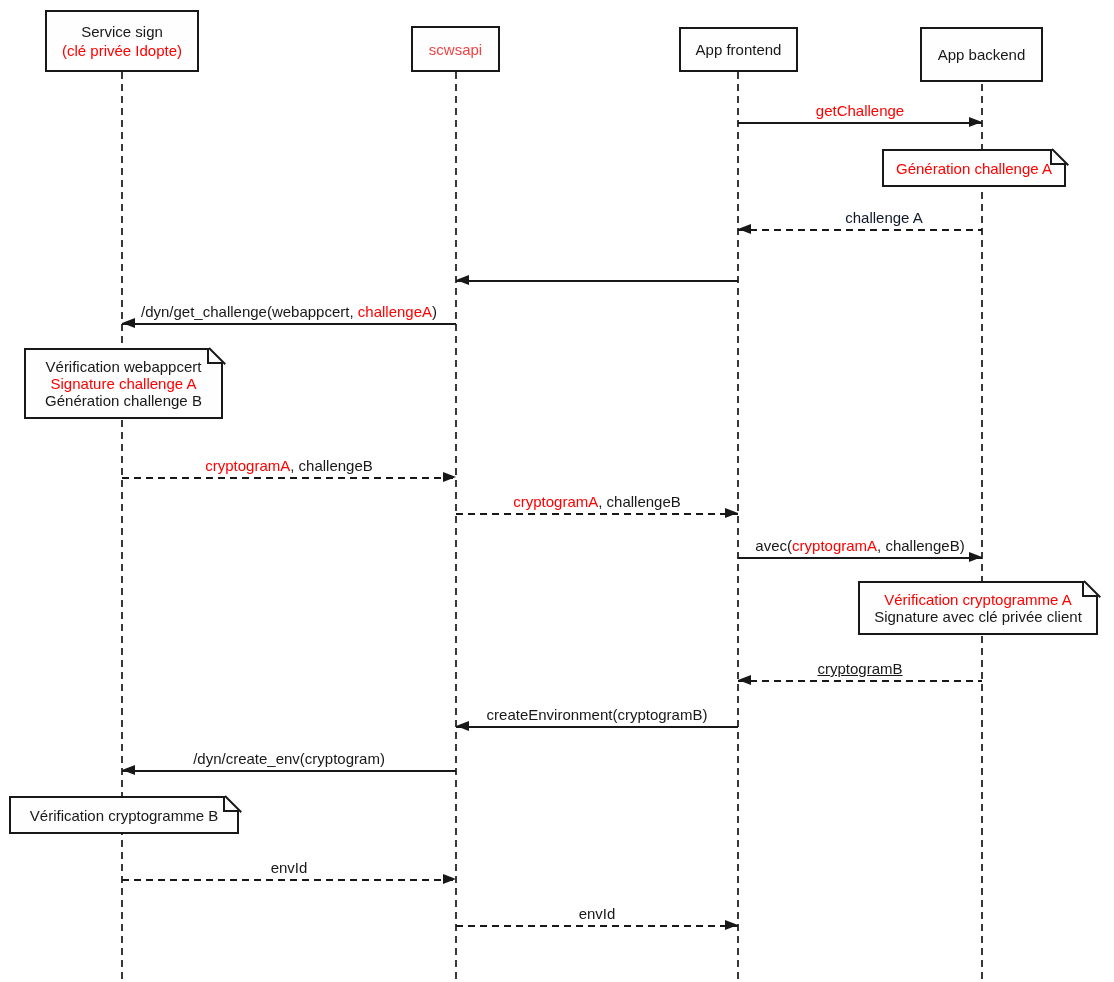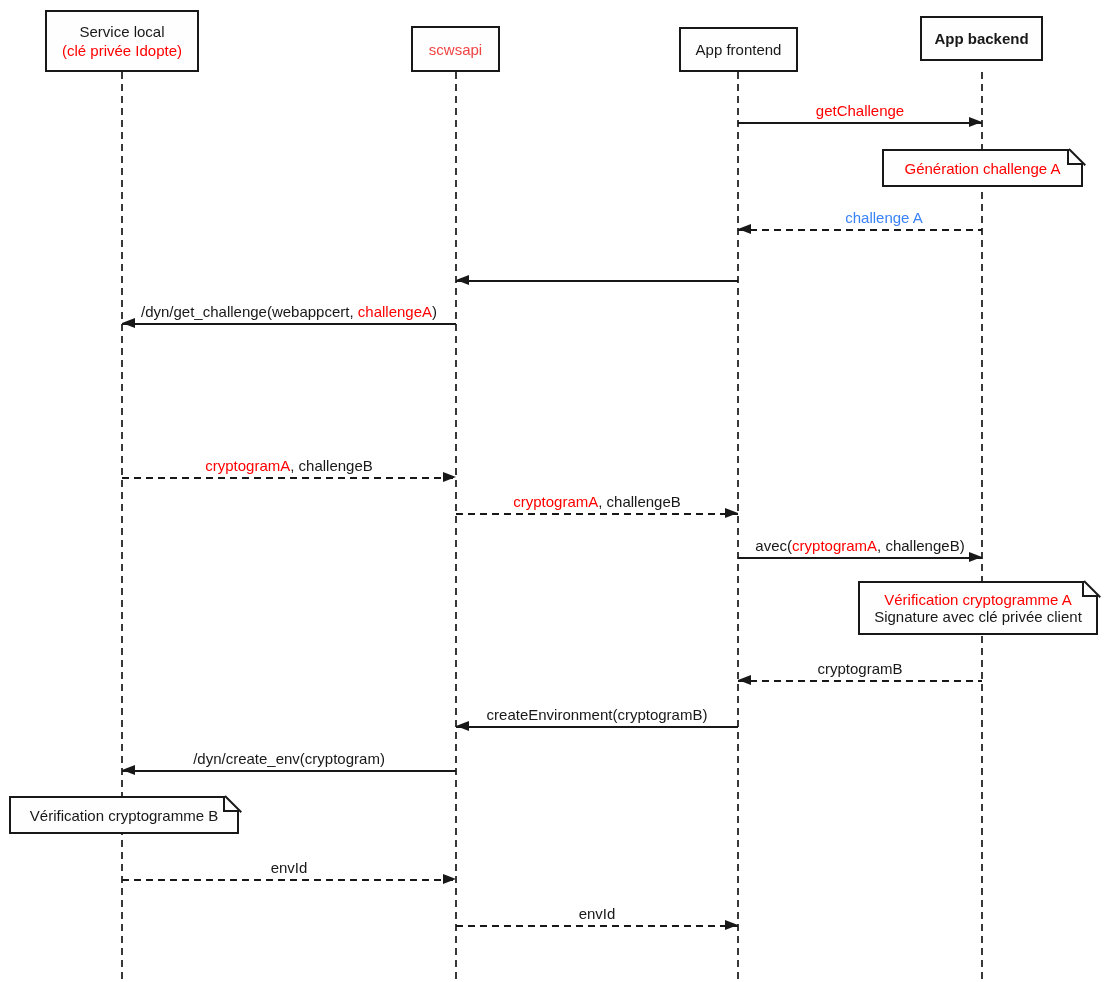--- a/index.html
+++ b/index.html
@@ -80,73 +80,79 @@
     transform: rotate(45deg);
     transform-origin: 0 50%;
   }
 </style>
 </head>
 <body>
 
 <div id="diagram">
     <div class="lifeline" style="left: 121px; top: 72px; height: 910px;"></div>
     <div class="pbox" style="left: 45px; top: 10px; width: 154px; height: 62px;">
-      <div style="color: rgb(24, 24, 24);">Service local</div>
+      <div style="color: rgb(24, 24, 24);">Service sign</div>
       <div style="color: rgb(255, 0, 0);">(clé privée Idopte)</div>
     </div>
     <div class="lifeline" style="left: 455px; top: 72px; height: 910px;"></div>
     <div class="pbox" style="left: 411px; top: 26px; width: 89px; height: 46px;">
       <div style="color: #ef4444;">scwsapi</div>
     </div>
     <div class="lifeline" style="left: 737px; top: 72px; height: 910px;"></div>
     <div class="pbox" style="left: 679px; top: 27px; width: 119px; height: 45px;">
       <div style="color: rgb(24, 24, 24);">App frontend</div>
     </div>
     <div class="lifeline" style="left: 981px; top: 72px; height: 910px;"></div>
-    <div class="pbox" style="left: 920px; top: 16px; width: 123px; height: 45px; font-weight: bold;">
+    <div class="pbox" style="left: 920px; top: 27px; width: 123px; height: 55px;">
       <div style="color: rgb(24, 24, 24);">App backend</div>
     </div>
     <div class="msg-line solid" style="left: 738px; width: 244px; top: 122px;"></div>
     <div class="ah right" style="top: 117px; left: 969px;"></div>
     <div class="msg-label" style="left: 860px; top: 120px;"><span style="color: rgb(255, 0, 0);">getChallenge</span></div>
     <div class="msg-line dashed" style="left: 738px; width: 244px; top: 229px;"></div>
     <div class="ah left" style="top: 224px; left: 738px;"></div>
-    <div class="msg-label" style="left: 860px; top: 227px;"><span style="color: #3b82f6; margin-left: 48px;">challenge A</span></div>
+    <div class="msg-label" style="left: 860px; top: 227px;"><span style="color: #0f172a; margin-left: 48px;">challenge A</span></div>
     <div class="msg-line solid" style="left: 456px; width: 282px; top: 280px;"></div>
     <div class="ah left" style="top: 275px; left: 456px;"></div>
     <div class="msg-line solid" style="left: 122px; width: 334px; top: 323px;"></div>
     <div class="ah left" style="top: 318px; left: 122px;"></div>
     <div class="msg-label" style="left: 289px; top: 321px;"><span style="color: rgb(24, 24, 24);">/dyn/get_challenge(webappcert, </span><span style="color: rgb(255, 0, 0);">challengeA</span><span style="color: rgb(24, 24, 24);">)</span></div>
     <div class="msg-line dashed" style="left: 122px; width: 334px; top: 477px;"></div>
     <div class="ah right" style="top: 472px; left: 443px;"></div>
     <div class="msg-label" style="left: 289px; top: 475px;"><span style="color: rgb(255, 0, 0);">cryptogramA</span><span style="color: rgb(24, 24, 24);">, challengeB</span></div>
     <div class="msg-line dashed" style="left: 456px; width: 282px; top: 513px;"></div>
     <div class="ah right" style="top: 508px; left: 725px;"></div>
     <div class="msg-label" style="left: 597px; top: 511px;"><span style="color: rgb(255, 0, 0);">cryptogramA</span><span style="color: rgb(24, 24, 24);">, challengeB</span></div>
     <div class="msg-line solid" style="left: 738px; width: 244px; top: 557px;"></div>
     <div class="ah right" style="top: 552px; left: 969px;"></div>
     <div class="msg-label" style="left: 860px; top: 555px;"><span style="color: rgb(24, 24, 24);">avec(</span><span style="color: rgb(255, 0, 0);">cryptogramA</span><span style="color: rgb(24, 24, 24);">, challengeB)</span></div>
     <div class="msg-line dashed" style="left: 738px; width: 244px; top: 680px;"></div>
     <div class="ah left" style="top: 675px; left: 738px;"></div>
-    <div class="msg-label" style="left: 860px; top: 678px;"><span style="color: rgb(24, 24, 24);">cryptogramB</span></div>
+    <div class="msg-label" style="left: 860px; top: 678px;"><span style="color: rgb(24, 24, 24); text-decoration: underline;">cryptogramB</span></div>
     <div class="msg-line solid" style="left: 456px; width: 282px; top: 726px;"></div>
     <div class="ah left" style="top: 721px; left: 456px;"></div>
     <div class="msg-label" style="left: 597px; top: 724px;"><span style="color: rgb(24, 24, 24);">createEnvironment(cryptogramB)</span></div>
     <div class="msg-line solid" style="left: 122px; width: 334px; top: 770px;"></div>
     <div class="ah left" style="top: 765px; left: 122px;"></div>
     <div class="msg-label" style="left: 289px; top: 768px;"><span style="color: rgb(24, 24, 24);">/dyn/create_env(cryptogram)</span></div>
     <div class="msg-line dashed" style="left: 122px; width: 334px; top: 879px;"></div>
     <div class="ah right" style="top: 874px; left: 443px;"></div>
     <div class="msg-label" style="left: 289px; top: 877px;"><span style="color: rgb(24, 24, 24);">envId</span></div>
     <div class="msg-line dashed" style="left: 456px; width: 282px; top: 925px;"></div>
     <div class="ah right" style="top: 920px; left: 725px;"></div>
     <div class="msg-label" style="left: 597px; top: 923px;"><span style="color: rgb(24, 24, 24);">envId</span></div>
-    <div class="note" style="left: 882px; top: 149px; width: 201px; height: 38px;">
+    <div class="note" style="left: 882px; top: 149px; width: 184px; height: 38px;">
       <div class="note-fold"></div>
       <div style="color: rgb(255, 0, 0);">Génération challenge A</div>
+    </div>
+    <div class="note" style="left: 24px; top: 348px; width: 199px; height: 71px;">
+      <div class="note-fold"></div>
+      <div style="color: rgb(24, 24, 24);">Vérification webappcert</div>
+      <div style="color: rgb(255, 0, 0);">Signature challenge A</div>
+      <div style="color: rgb(24, 24, 24);">Génération challenge B</div>
     </div>
     <div class="note" style="left: 858px; top: 581px; width: 240px; height: 54px;">
       <div class="note-fold"></div>
       <div style="color: rgb(255, 0, 0);">Vérification cryptogramme A</div>
       <div style="color: rgb(24, 24, 24);">Signature avec clé privée client</div>
     </div>
     <div class="note" style="left: 9px; top: 796px; width: 230px; height: 38px;">
       <div class="note-fold"></div>
       <div style="color: rgb(24, 24, 24);">Vérification cryptogramme B</div>
     </div>

